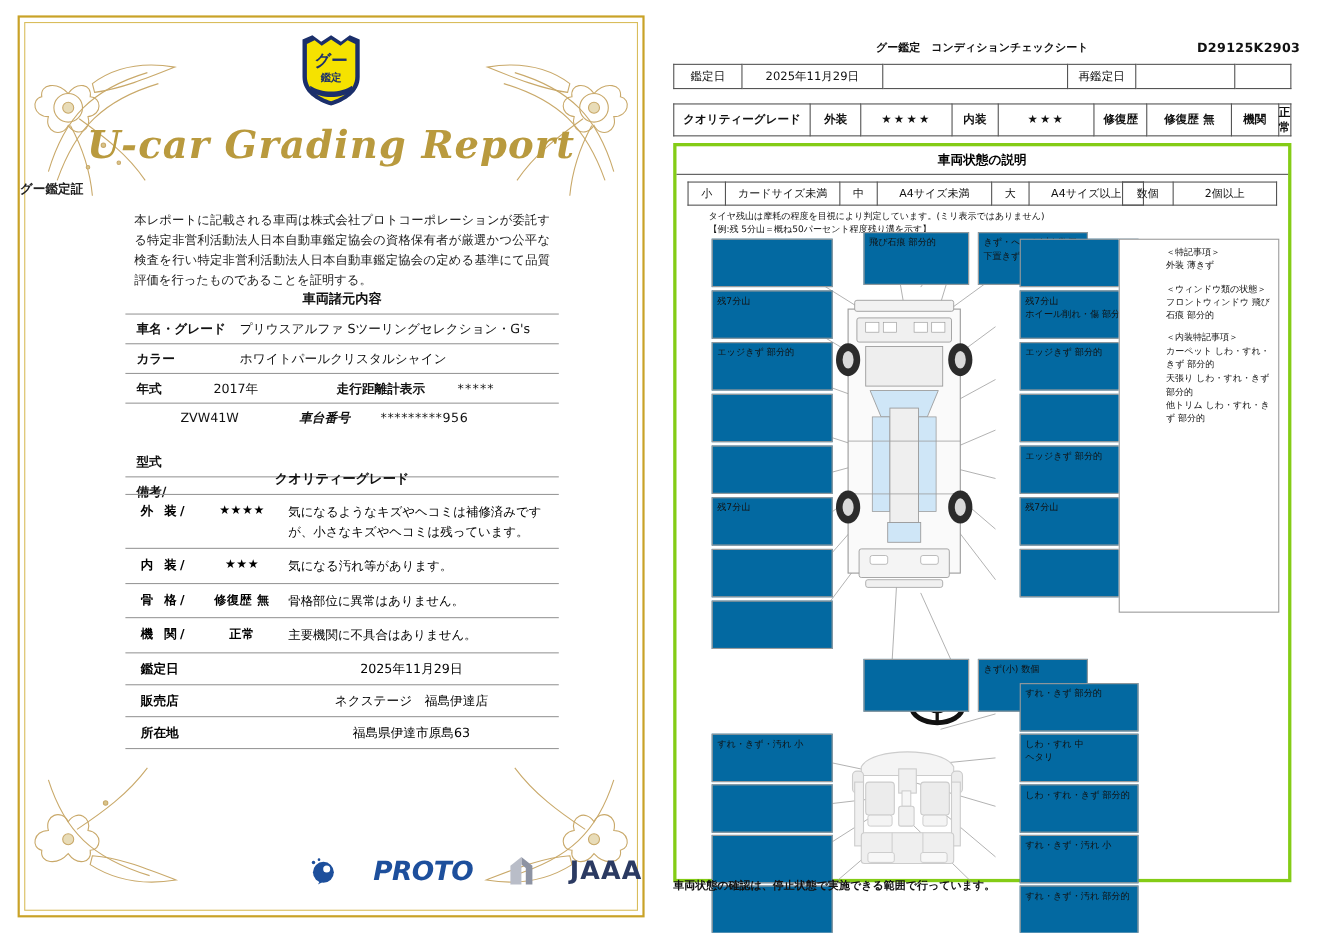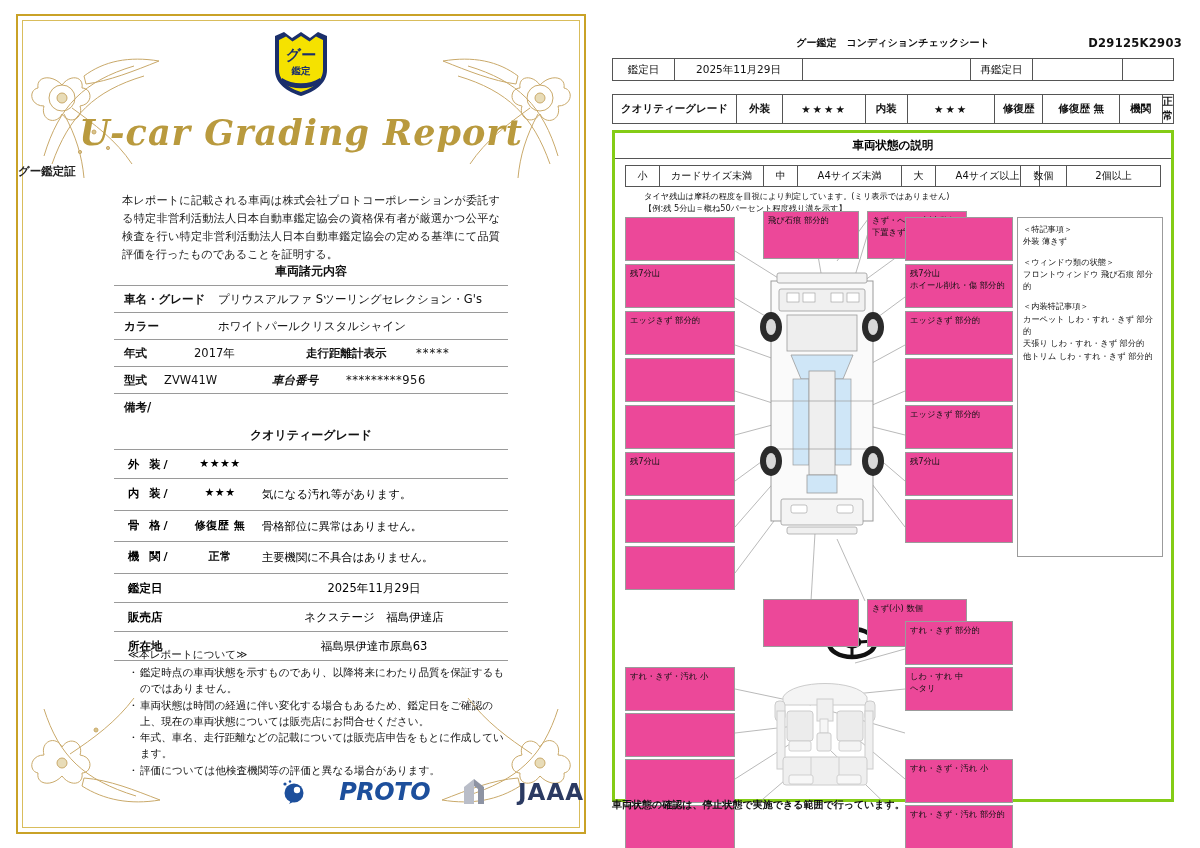--- a/index.html
+++ b/index.html
@@ -68,21 +68,21 @@
   .val { font-weight: normal; }
 
   .r-name  .lbl { width: 96px; padding-left: 10px; }
   .r-name  .val { padding-left: 8px; }
   .r-color .lbl { width: 96px; padding-left: 10px; }
   .r-color .val { padding-left: 8px; }
   .r-year  .lbl { width: 80px; padding-left: 10px; }
   .r-year  .val1 { width: 112px; }
   .r-year  .lbl2 { font-weight: bold; width: 110px; }
   .r-year  .val2 { letter-spacing: 1px; }
-  .r-model .lbl { width: 50px; padding-left: 10px; }
+  .r-model .lbl { width: 50px; padding-left: 10px; margin-top: 40px; }
   .r-model .val1 { width: 108px; }
   .r-model .lbl2 { font-weight: bold; width: 74px; font-style: italic; }
   .r-model .val2 { letter-spacing: .5px; }
   .r-note  .lbl { padding-left: 10px; }
 
   .g-row { display: flex; align-items: flex-start; padding: 7px 0 6px 0; border-top: 1px solid #9a9a9a; font-size: 11.3px; }
   .g-lbl { width: 64px; padding-left: 14px; font-weight: bold; letter-spacing: 3px; }
   .g-mark { width: 84px; text-align: center; font-weight: bold; font-size: 11px; letter-spacing: .5px; }
   .g-desc { flex: 1; line-height: 1.55; }
 
@@ -116,24 +116,24 @@
   #state-box { position: absolute; top: 116px; left: 12px; width: 562px; height: 672px; border: 3px solid #84cc16; }
   #state-head { height: 26px; border-bottom: 1px solid #555; display: flex; align-items: center; justify-content: center; font-size: 11.5px; font-weight: bold; }
 
   #legend-row { position: absolute; top: 32px; left: 10px; display: flex; gap: 0; }
   #legend-row table.grid td { height: 21px; font-size: 10px; }
   #legend-2 { position: absolute; top: 32px; right: 10px; }
   #legend-2 td { height: 21px; font-size: 10px; }
 
   #tire-note { position: absolute; top: 58px; left: 10px; font-size: 8.2px; line-height: 1.45; color: #111; margin-left: 19px; }
 
-  .abox { position: absolute; border: 1px solid #9b9b9b; background: #ec4899; font-size: 8.3px; color: #111; padding: 3px 4px; line-height: 1.42; }
+  .abox { position: absolute; border: 1px solid #9b9b9b; background: #0369a1; font-size: 8.3px; color: #111; padding: 3px 4px; line-height: 1.42; margin-left: 22px; }
 
   #remarks { position: absolute; right: 8px; top: 84px; width: 146px; height: 340px; border: 1px solid #9b9b9b; background: #fff; font-size: 8.2px; line-height: 1.5; padding: 5px 5px; color: #111; }
-  #remarks .rsec { margin-bottom: 8px; }
+  #remarks .rsec { margin-bottom: 8px; margin-left: 37px; }
 
   #footer-note { position: absolute; bottom: 22px; left: 12px; font-size: 10px; font-weight: bold; color: #111; }
 
   svg { display: block; }
 </style>
 </head>
 <body>
 
 <div id="left-panel">
   <div id="left-inner"></div>
@@ -232,20 +232,21 @@
     <div class="row r-note">
       <span class="lbl">備考/</span>
     </div>
   </div>
 
   <div id="grade-block">
     <div class="sect-title">クオリティーグレード</div>
     <div class="g-row">
       <span class="g-lbl">外 装/</span>
       <span class="g-mark">★★★★</span>
+      <span class="g-desc">気になるようなキズやヘコミは補修済みですが、小さなキズやヘコミは残っています。</span>
     </div>
     <div class="g-row">
       <span class="g-lbl">内 装/</span>
       <span class="g-mark">★★★</span>
       <span class="g-desc">気になる汚れ等があります。</span>
     </div>
     <div class="g-row">
       <span class="g-lbl">骨 格/</span>
       <span class="g-mark">修復歴 無</span>
       <span class="g-desc">骨格部位に異常はありません。</span>
@@ -263,29 +264,20 @@
       <span class="d-lbl">販売店</span>
       <span class="d-val">ネクステージ　福島伊達店</span>
     </div>
     <div class="d-row">
       <span class="d-lbl">所在地</span>
       <span class="d-val">福島県伊達市原島63</span>
     </div>
     <div class="hr" style="margin-top:0"></div>
   </div>
 
-  <div id="notes">
-    <div class="nt-head">≪本レポートについて≫</div>
-    <ul>
-      <li>鑑定時点の車両状態を示すものであり、以降将来にわたり品質を保証するものではありません。</li>
-      <li>車両状態は時間の経過に伴い変化する場合もあるため、鑑定日をご確認の上、現在の車両状態については販売店にお問合せください。</li>
-      <li>年式、車名、走行距離などの記載については販売店申告をもとに作成しています。</li>
-      <li>評価については他検査機関等の評価と異なる場合があります。</li>
-    </ul>
-  </div>
 
   <div id="logos">
     <span>
       <svg width="26" height="26" viewBox="0 0 26 26">
         <circle cx="13" cy="14" r="9.5" fill="#1d4f9c"></circle>
         <circle cx="16" cy="11" r="3.2" fill="#fff"></circle>
         <path d="M11 20 L8 25 L14 22 Z" fill="#1d4f9c"></path>
         <circle cx="4" cy="5" r="1.6" fill="#1d4f9c"></circle>
         <circle cx="9" cy="2.5" r="1.2" fill="#1d4f9c"></circle>
       </svg>
@@ -483,20 +475,21 @@
     <div class="abox" style="left:252px; top:466px; width:100px; height:48px;">きず(小) 数個</div>
 
     <div class="abox" style="left:10px; top:534px; width:110px; height:44px;">すれ・きず・汚れ 小</div>
     <div class="abox" style="left:10px; top:580px; width:110px; height:44px;"></div>
     <div class="abox" style="left:10px; top:626px; width:110px; height:44px;"></div>
     <div class="abox" style="left:10px; top:672px; width:110px; height:44px;"></div>
 
     <div class="abox" style="left:290px; top:488px; width:108px; height:44px;">すれ・きず 部分的</div>
     <div class="abox" style="left:290px; top:534px; width:108px; height:44px; white-space:pre-line;">しわ・すれ 中
 ヘタリ</div>
+    <div class="abox" style="left:290px; top:580px; width:108px; height:44px;">しわ・すれ・きず 部分的</div>
     <div class="abox" style="left:290px; top:626px; width:108px; height:44px;">すれ・きず・汚れ 小</div>
     <div class="abox" style="left:290px; top:672px; width:108px; height:44px;">すれ・きず・汚れ 部分的</div>
 
     <div id="remarks">
       <div class="rsec">
         <div>＜特記事項＞</div>
         <div>外装 薄きず</div>
       </div>
       <div class="rsec">
         <div>＜ウィンドウ類の状態＞</div>

